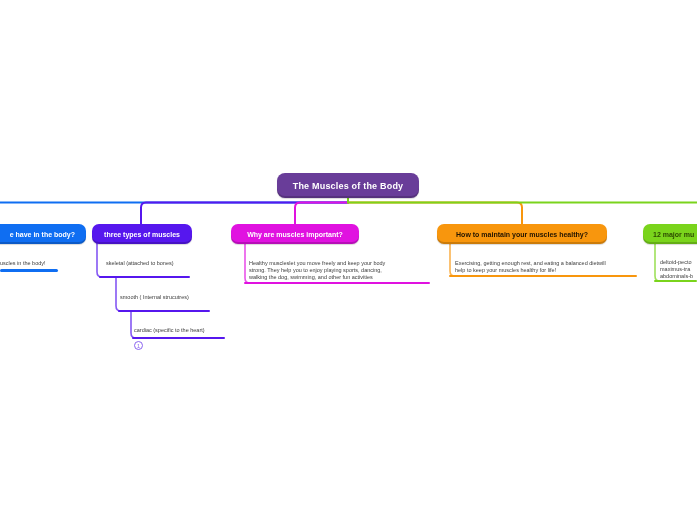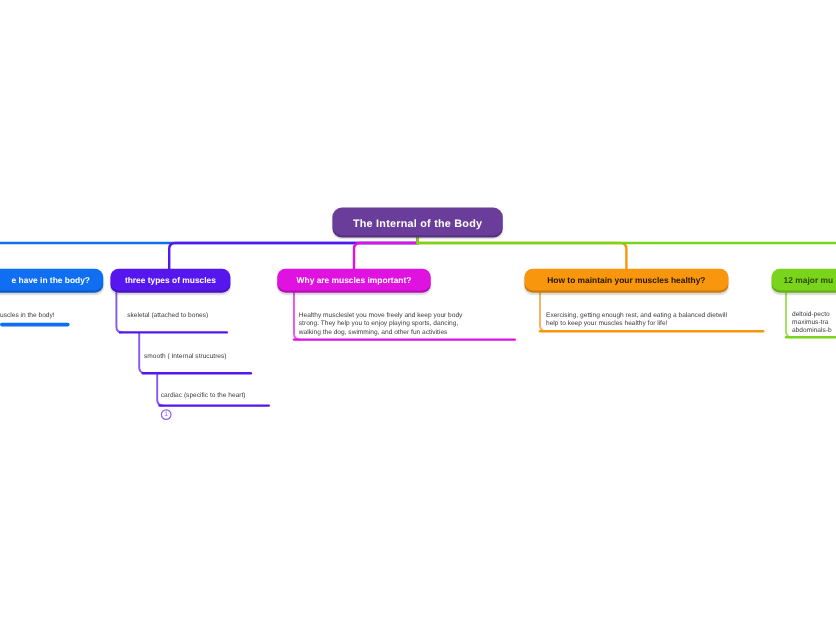--- a/index.html
+++ b/index.html
@@ -37,21 +37,21 @@
 
     <path class="sub" d="M97 243 V272 Q97 277 102 277" style="stroke: rgb(86, 23, 238);"></path>
     <path class="sub" d="M116 278 V306 Q116 311 121 311" style="stroke: rgb(86, 23, 238);"></path>
     <path class="sub" d="M131 312 V333 Q131 338 136 338" style="stroke: rgb(86, 23, 238);"></path>
     <path class="sub" d="M245 243 V278 Q245 283 250 283" style="stroke: rgb(224, 18, 224);"></path>
     <path class="sub" d="M450 243 V271 Q450 276 455 276" style="stroke: rgb(248, 150, 13);"></path>
     <path class="sub" d="M655 243 V276 Q655 281 660 281" style="stroke: rgb(122, 212, 28);"></path>
   </svg>
 
   <div class="node root" style="left: 277px; top: 173px; width: 142px; background: rgb(105, 61, 153);">
-    <span>The Internal of the Body</span>
+    <span>The Muscles of the Body</span>
   </div>
 
   <div class="node" style="left: -42px; top: 224px; width: 128px; justify-content: flex-end; padding-right: 11px; background: rgb(15, 110, 242);">
     <span>e have in the body?</span>
   </div>
   <div class="child-text nowrap" style="left:0;top:260px;">uscles in the body!</div>
   <div class="bar" style="left: 0px; top: 269px; width: 58px; background: rgb(15, 110, 242);"></div>
 
   <div class="node" style="left: 92px; top: 224px; width: 100px; background: rgb(86, 23, 238);">
     <span>three types of muscles</span>

